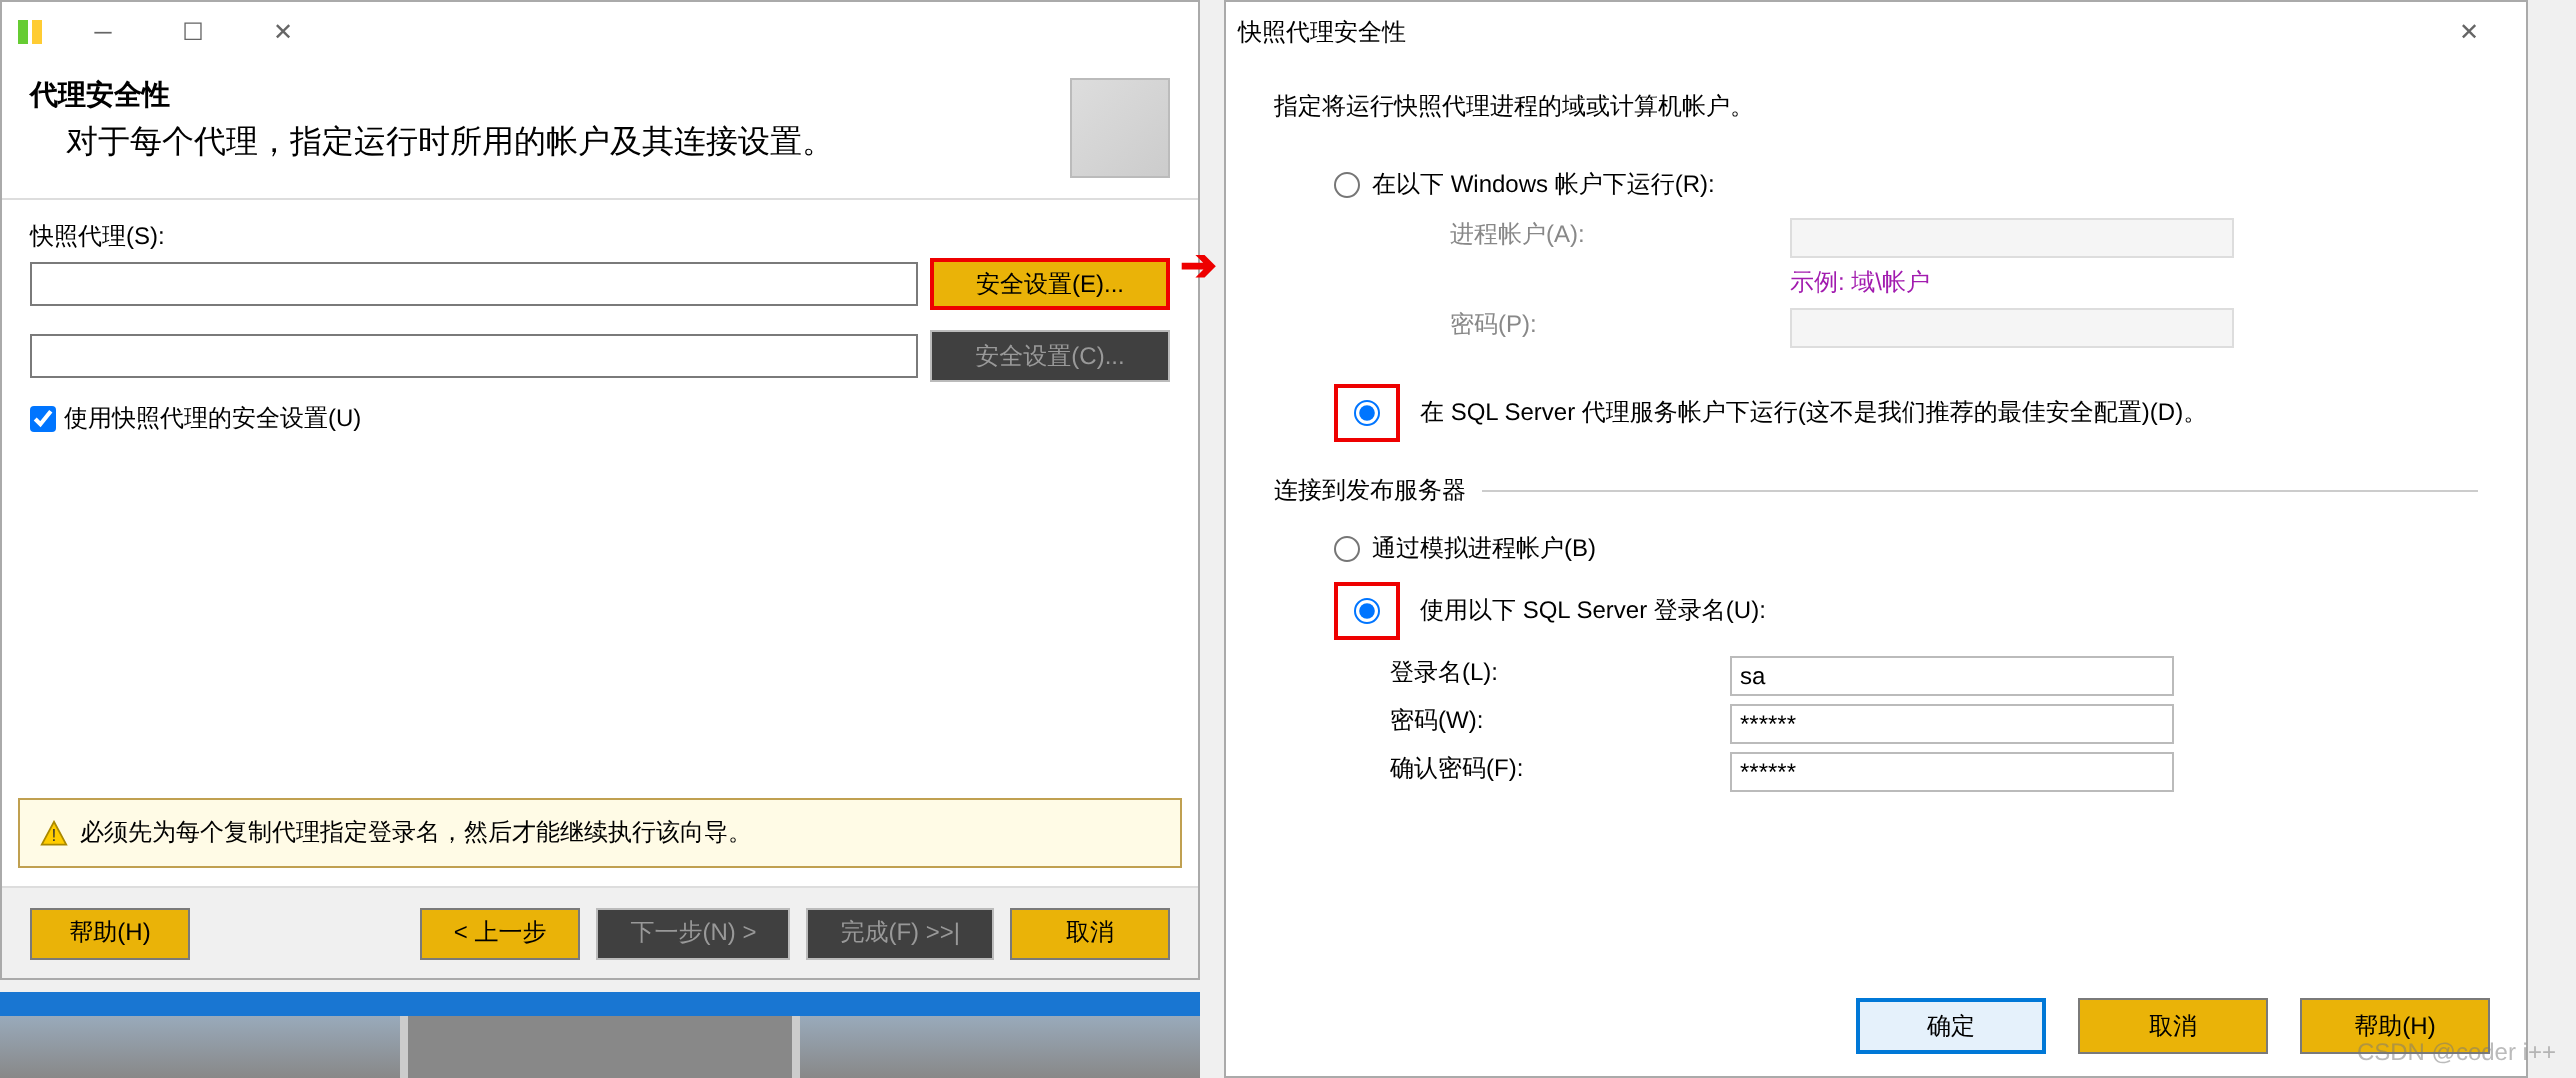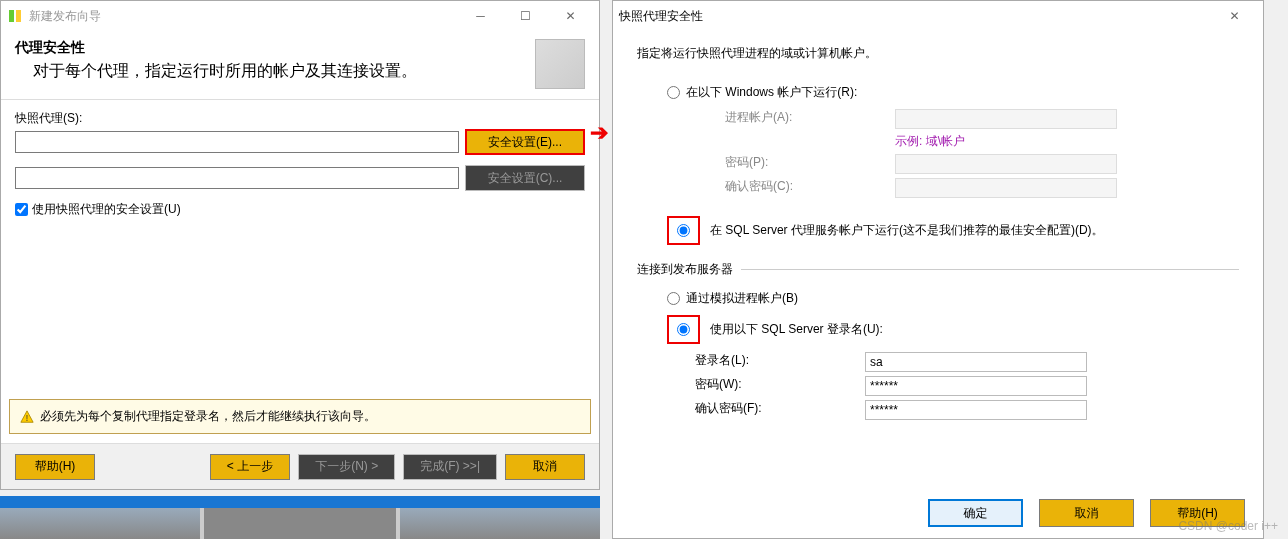--- a/index.html
+++ b/index.html
@@ -73,21 +73,20 @@
   </style>
 </head>
 <body>
 
 <div class="window window-left">
   <div class="titlebar">
     <svg class="titlebar-icon" viewBox="0 0 16 16">
         <rect x="2" y="2" width="5" height="12" fill="#6c3"></rect>
         <rect x="9" y="2" width="5" height="12" fill="#fc3"></rect>
       </svg>
-    <div class="titlebar-title">新建发布向导</div>
     <div class="titlebar-btns">
       <div class="titlebar-btn">─</div>
       <div class="titlebar-btn">☐</div>
       <div class="titlebar-btn close">✕</div>
     </div>
   </div>
 
   <div class="header">
     <div class="header-text">
       <div class="header-title">代理安全性</div>
@@ -161,24 +160,20 @@
         <div class="form-row">
           <span class="form-label">进程帐户(A):</span>
           <input class="form-input disabled" disabled="" style="">
         </div>
         <div class="form-row">
           <span class="form-label"></span>
           <span class="hint">示例: 域\帐户</span>
         </div>
         <div class="form-row">
           <span class="form-label">密码(P):</span>
-          <input type="password" class="form-input disabled" disabled="" style="">
-        </div>
-        <div class="form-row">
-          <span class="form-label">确认密码(C):</span>
           <input type="password" class="form-input disabled" disabled="" style="">
         </div>
       </div>
 
       <div style="height:14px"></div>
 
       <div class="radio-row">
         <span class="redbox">
           <input type="radio" class="radio" name="runas" checked="" style="">
         </span>

